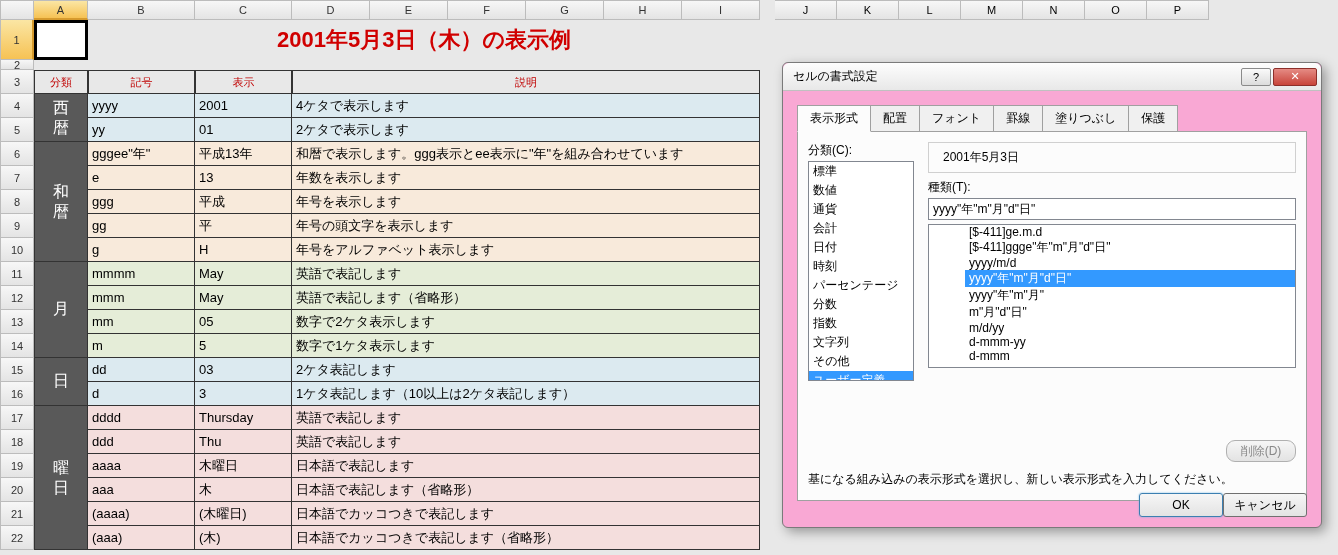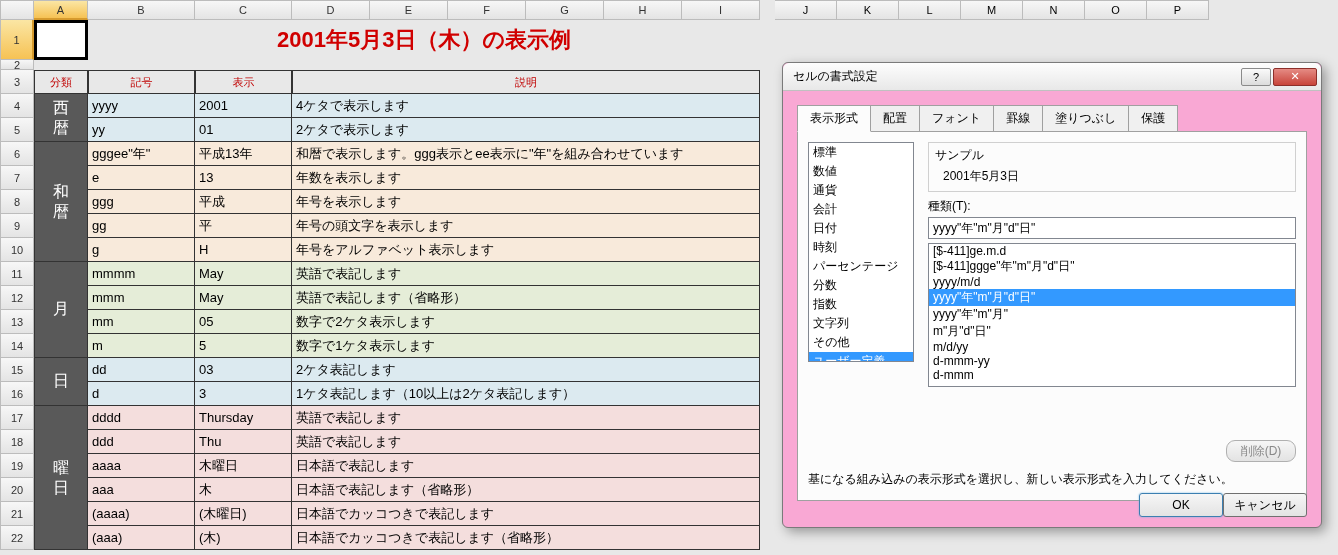--- a/index.html
+++ b/index.html
@@ -45,21 +45,21 @@
 
 .lbl { font-size: 12px; margin-bottom: 2px; }
 .catlist { width: 106px; height: 220px; border:1px solid #828790; background:#fff; font-size:12px; overflow:hidden; }
 .catlist div { padding: 1px 4px; }
 .catlist .sel-item { background:#3399ff; color:#fff; }
 
 .right-pane { position:absolute; left: 130px; top: 10px; right: 10px; }
 .sample-frame { border:1px solid #d0d0d0; padding:4px 6px 2px 6px; margin-bottom:6px; }
 .type-input { width:100%; border:1px solid #828790; padding:3px 4px; font-size:12px; margin-bottom:4px; }
 .type-list { width:100%; height:144px; border:1px solid #828790; background:#fff; font-size:12px; overflow-y:scroll; }
-.type-list div { padding: 0 4px; white-space:nowrap; }
+.type-list div { padding: 0 4px; white-space:nowrap;margin-left:36px; }
 .type-list .sel-item { background:#3399ff; color:#fff; }
 
 .del-btn { position:absolute; right:10px; bottom:38px; width:70px; height:22px; font-size:12px; border:1px solid #b0b0b0; background:linear-gradient(#f6f6f6,#e3e3e3); color:#888; border-radius:9px; }
 .hint { position:absolute; left:10px; bottom:12px; font-size:12px; }
 
 .dlg-btns { position:absolute; right:14px; bottom:10px; display:flex; gap:0; }
 .dlg-btn { width:84px; height:24px; font-size:12px; border:1px solid #707070; background:linear-gradient(#f6f6f6,#e3e3e3); border-radius:3px; cursor:pointer; }
 .dlg-btn.ok { border:1px solid #3c7fb1; box-shadow:0 0 2px #6bb2e0; }
 
 .far-cols { position:absolute; left:775px; top:0; display:flex; height:20px; }
@@ -267,38 +267,38 @@
   </div>
   <div class="tabs" id="dlg-tabs">
       <div class="tab active">表示形式</div>
       <div class="tab">配置</div>
       <div class="tab">フォント</div>
       <div class="tab">罫線</div>
       <div class="tab">塗りつぶし</div>
       <div class="tab">保護</div>
     </div>
   <div class="tabbody">
+    <div class="lbl">分類(C):</div>
     <div class="catlist" id="catlist">
         <div>標準</div>
         <div>数値</div>
         <div>通貨</div>
         <div>会計</div>
         <div>日付</div>
         <div>時刻</div>
         <div>パーセンテージ</div>
         <div>分数</div>
         <div>指数</div>
         <div>文字列</div>
         <div>その他</div>
         <div class="sel-item">ユーザー定義</div>
       </div>
 
     <div class="right-pane">
       <div class="sample-frame">
-        <div class="lbl">サンプル</div>
         <div style="font-size:12px;padding:2px 2px 4px 8px">2001年5月3日</div>
       </div>
       <div class="lbl">種類(T):</div>
       <input class="type-input" value="yyyy&quot;年&quot;m&quot;月&quot;d&quot;日&quot;" style="">
       <div class="type-list" id="typelist">
           <div>[$-411]ge.m.d</div>
           <div>[$-411]ggge"年"m"月"d"日"</div>
           <div>yyyy/m/d</div>
           <div class="sel-item">yyyy"年"m"月"d"日"</div>
           <div>yyyy"年"m"月"</div>

